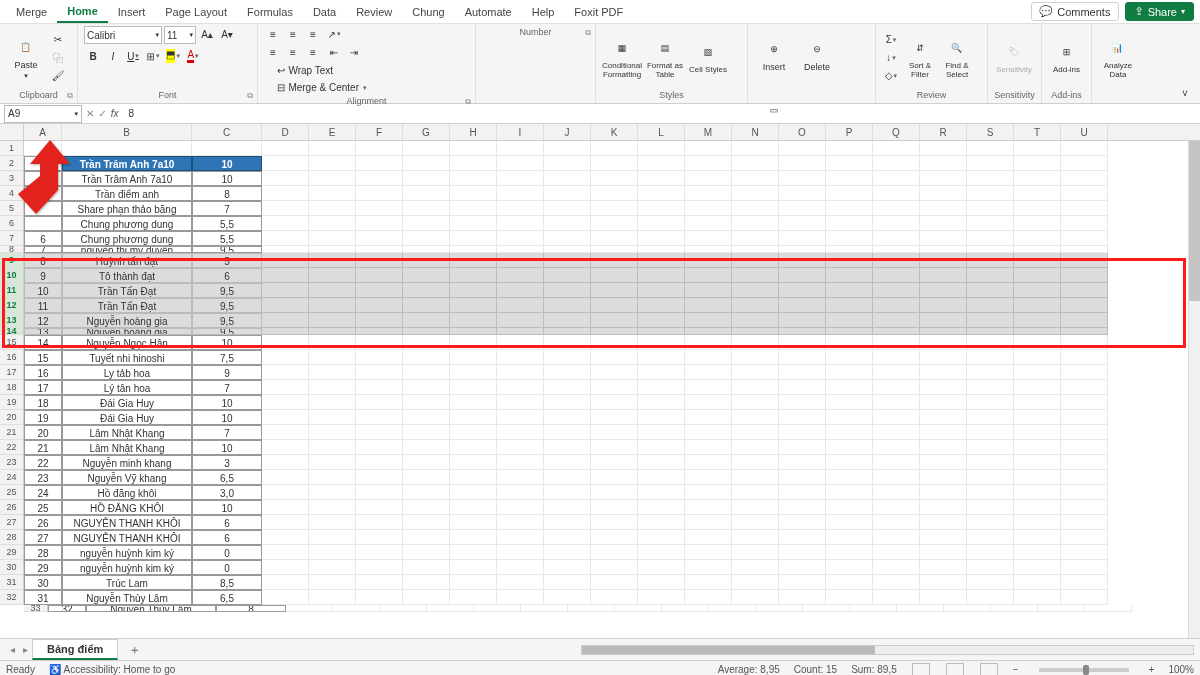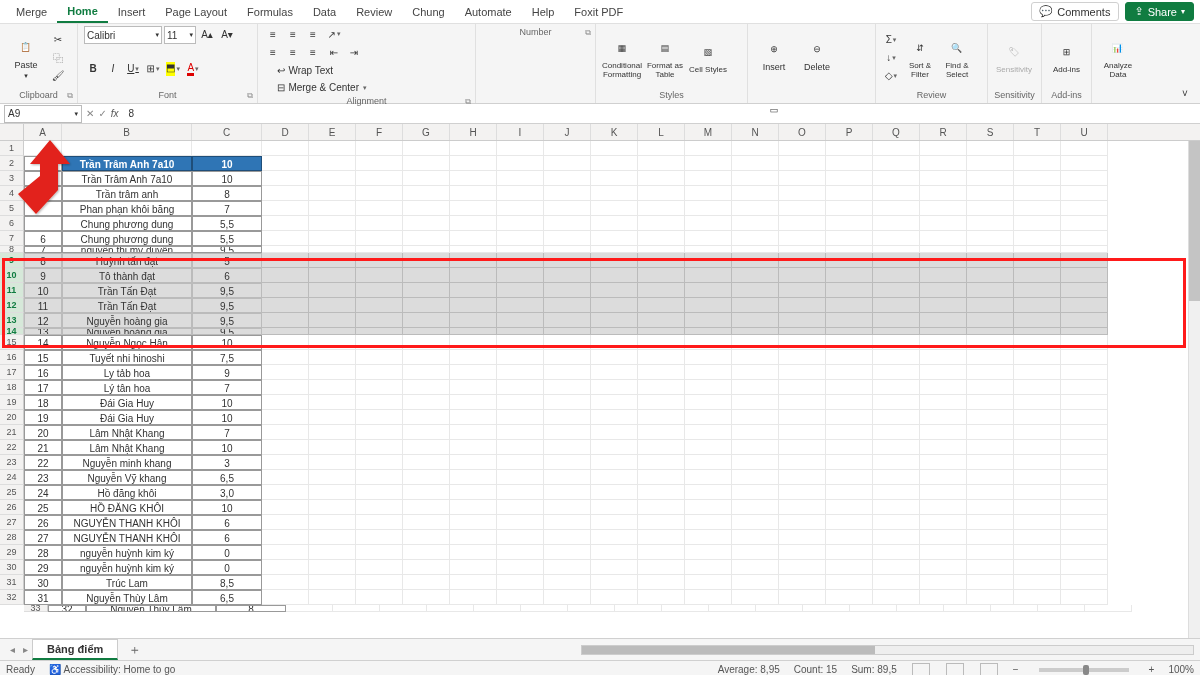--- a/index.html
+++ b/index.html
@@ -128,21 +128,21 @@
           </div>
         <div class="mini-btn">
             <span>🖌</span>
           </div>
       </div>
     </div>
     <div class="label"><span>Clipboard</span><span class="launcher">⧉</span></div>
   </div>
 
   <div class="group" style="width:180px">
-    <div class="controls" style="flex-direction:row;align-items:flex-start;gap:4px">
+    <div class="controls" style="flex-direction:column;align-items:flex-start;gap:4px">
       <div class="row">
         <div class="font-name">
             <span>Calibri</span>
             <span style="font-size:7px">▾</span>
           </div>
         <div class="font-size">
             <span>11</span>
             <span style="font-size:7px">▾</span>
           </div>
         <div class="mini-btn">A▴</div>
@@ -402,21 +402,21 @@
         <div class="cell" style="width: 47px;"></div>
         <div class="cell" style="width: 47px;"></div>
         <div class="cell" style="width: 47px;"></div>
         <div class="cell" style="width: 47px;"></div>
         <div class="cell" style="width: 47px;"></div>
         <div class="cell" style="width: 47px;"></div>
       </div>
       <div class="grid-row">
         <div class="row-head">4</div>
         <div class="cell data-a" style="width: 38px;"></div>
-        <div class="cell data-b" style="width: 130px;">Trần trâm anh</div>
+        <div class="cell data-b" style="width: 130px;">Trần điểm anh</div>
         <div class="cell data-c" style="width: 70px;">8</div>
         <div class="cell" style="width: 47px;"></div>
         <div class="cell" style="width: 47px;"></div>
         <div class="cell" style="width: 47px;"></div>
         <div class="cell" style="width: 47px;"></div>
         <div class="cell" style="width: 47px;"></div>
         <div class="cell" style="width: 47px;"></div>
         <div class="cell" style="width: 47px;"></div>
         <div class="cell" style="width: 47px;"></div>
         <div class="cell" style="width: 47px;"></div>
@@ -426,21 +426,21 @@
         <div class="cell" style="width: 47px;"></div>
         <div class="cell" style="width: 47px;"></div>
         <div class="cell" style="width: 47px;"></div>
         <div class="cell" style="width: 47px;"></div>
         <div class="cell" style="width: 47px;"></div>
         <div class="cell" style="width: 47px;"></div>
       </div>
       <div class="grid-row">
         <div class="row-head">5</div>
         <div class="cell data-a" style="width: 38px;"></div>
-        <div class="cell data-b" style="width: 130px;">Phan phạn khôi băng</div>
+        <div class="cell data-b" style="width: 130px;">Share phạn thảo băng</div>
         <div class="cell data-c" style="width: 70px;">7</div>
         <div class="cell" style="width: 47px;"></div>
         <div class="cell" style="width: 47px;"></div>
         <div class="cell" style="width: 47px;"></div>
         <div class="cell" style="width: 47px;"></div>
         <div class="cell" style="width: 47px;"></div>
         <div class="cell" style="width: 47px;"></div>
         <div class="cell" style="width: 47px;"></div>
         <div class="cell" style="width: 47px;"></div>
         <div class="cell" style="width: 47px;"></div>

